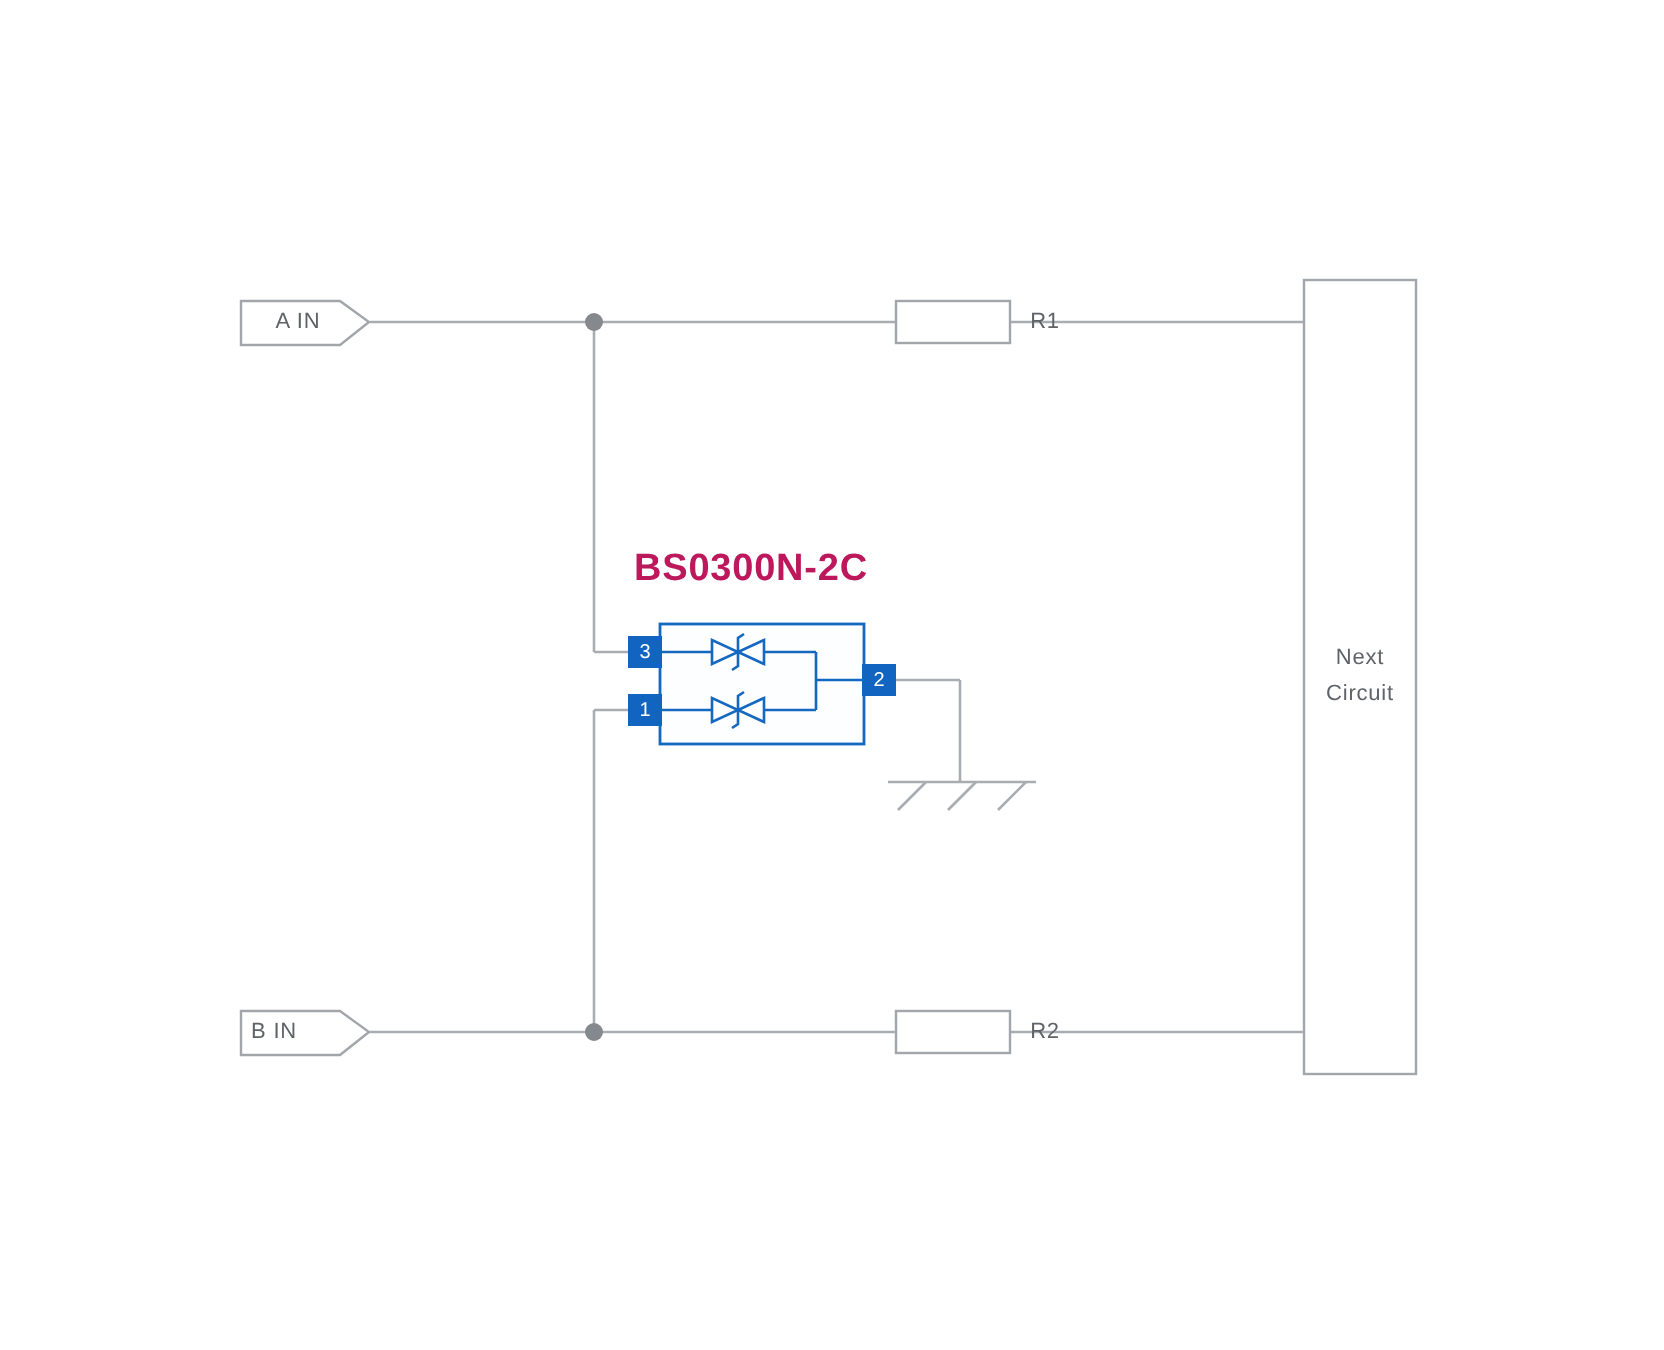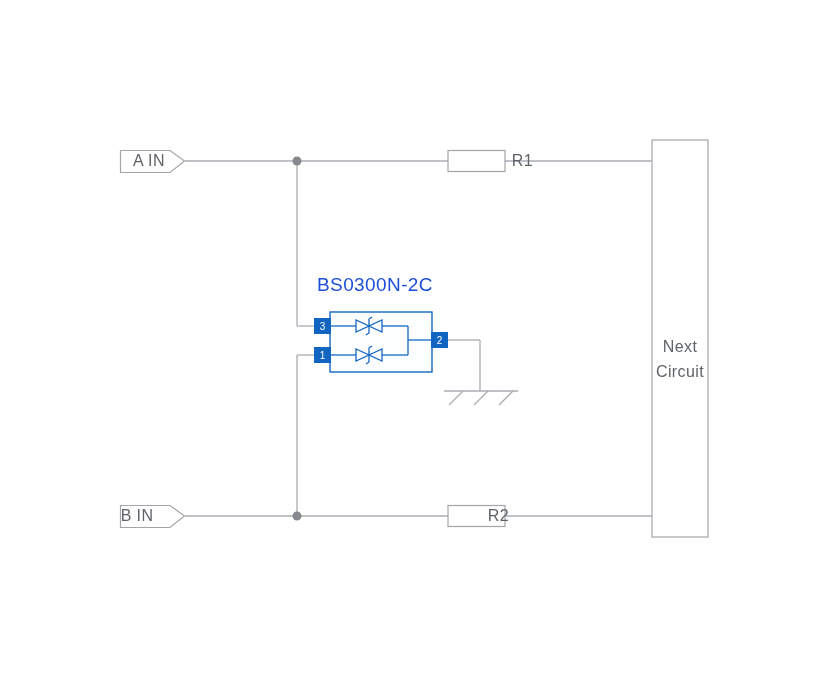--- a/index.html
+++ b/index.html
@@ -13,38 +13,38 @@
   svg{position:absolute;left:0;top:0;}
   .wire{stroke:#a9adb2;stroke-width:1.3;fill:none;}
   .box{fill:#ffffff;stroke:#a2a6ab;stroke-width:1.2;}
   .dot{fill:#85898d;stroke:none;}
   .comp-body{fill:#fdfeff;stroke:#1468c0;stroke-width:1.4;}
   .pin{fill:#1165c0;stroke:none;}
   .blue{stroke:#1468c0;stroke-width:1.3;fill:none;}
   .label{
     position:absolute;
     color:#5f6368;
-    font-size:16px;
+    font-size:11px;
     display:flex;align-items:center;justify-content:center;
     text-align:center;
     letter-spacing:0.4px;
     user-select:none;
   }
   .flag-label{width:58px;height:22px;}
   .res-label{width:57px;height:21px;margin-left:46px;}
-  .next-label{width:56px;height:397px;line-height:1.55;padding:0 3px;box-sizing:border-box;margin-top:21px;}
+  .next-label{width:56px;height:397px;line-height:1.55;padding:0 3px;box-sizing:border-box;}
   .pin-label{
     position:absolute;width:17px;height:16px;
     color:#ffffff;font-size:10px;
     display:flex;align-items:center;justify-content:center;
     user-select:none;
   }
   .part-title{
     position:absolute;left:317px;top:274px;
-    color:#1d4ed8;font-size:19px;font-weight:400;letter-spacing:0.4px;
+    color:#be185d;font-size:19px;font-weight:700;letter-spacing:0.4px;
     user-select:none;
   }
 </style>
 </head>
 <body>
 
 <div id="canvas">
 
   <svg width="832" height="675" viewBox="0 0 832 675">
 
@@ -113,21 +113,21 @@
     <rect class="pin" x="314" y="347" width="17" height="16"></rect>
     <rect class="pin" x="431" y="332" width="17" height="16"></rect>
   </svg>
 
   <div class="label flag-label" style="left:120px;top:150px;">A IN</div>
 
   <div class="label flag-label" style="left:108px;top:505px;">B IN</div>
 
   <div class="label res-label" style="left:448px;top:150px;">R1</div>
 
-  <div class="label res-label" style="left:424px;top:505px;">R2</div>
+  <div class="label res-label" style="left:448px;top:505px;">R2</div>
 
   <div class="label next-label" style="left:652px;top:140px;">Next Circuit</div>
 
   <div class="part-title">BS0300N-2C</div>
 
   <div class="pin-label" style="left:314px;top:318px;">3</div>
 
   <div class="pin-label" style="left:314px;top:347px;">1</div>
 
   <div class="pin-label" style="left:431px;top:332px;">2</div>

